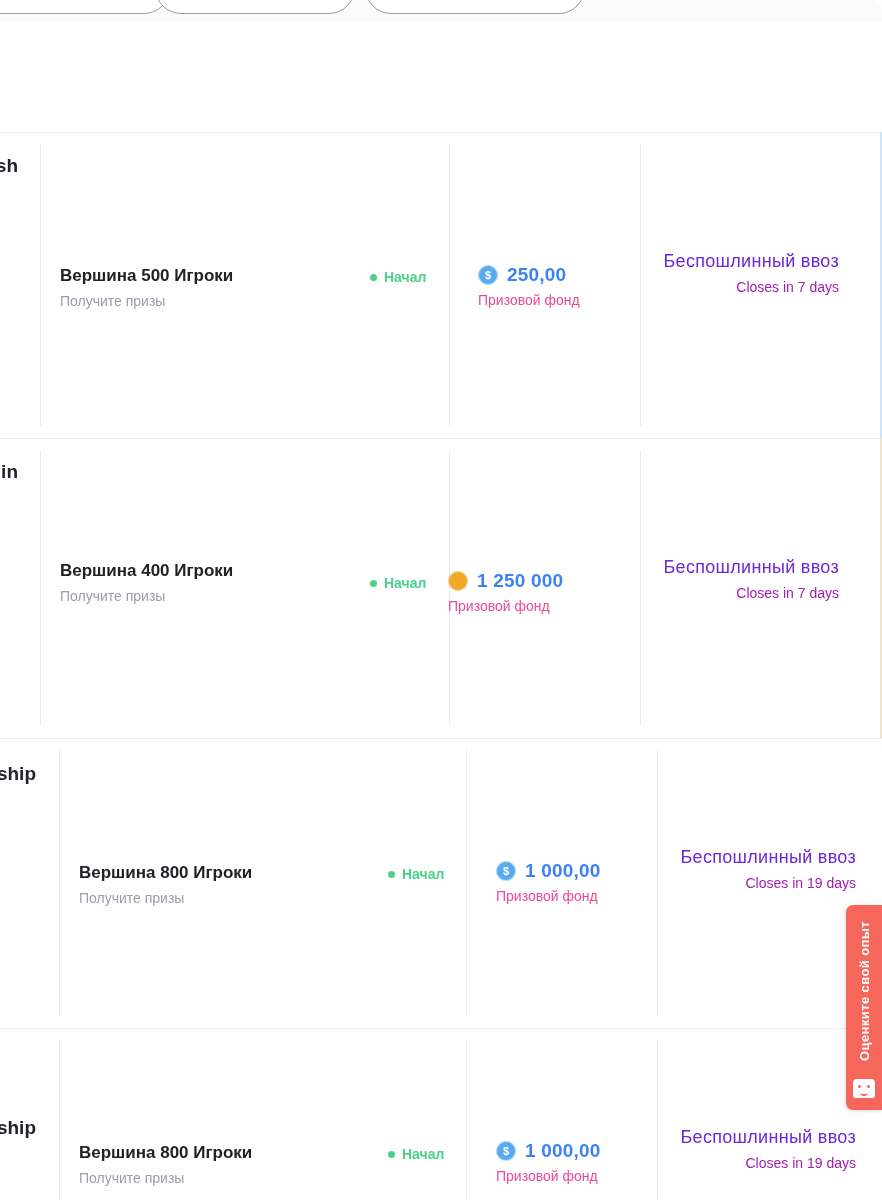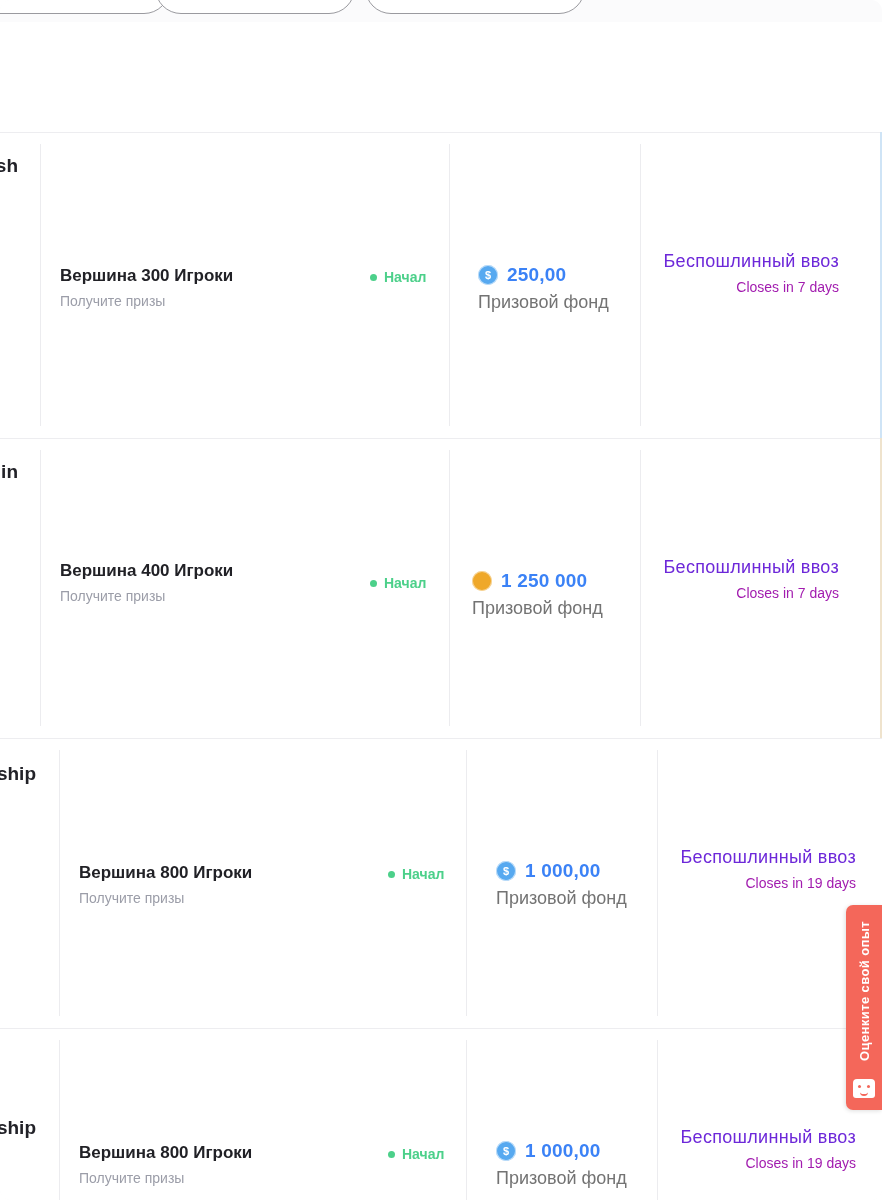--- a/index.html
+++ b/index.html
@@ -62,21 +62,21 @@
   .prizecol{position:absolute;}
   .prize-line{display:flex;align-items:center;gap:9px;white-space:nowrap;}
   .coin{
     width:20px;height:20px;border-radius:50%;flex:none;
     display:flex;align-items:center;justify-content:center;
     font-size:11px;font-weight:700;color:#ffffff;line-height:1;
   }
   .coin.usd{background:#57a9f0;box-shadow:0 0 0 1px rgba(255,255,255,.6) inset;}
   .coin.gold{background:#efa82a;box-shadow:0 0 0 1px rgba(255,255,255,.5) inset;}
   .prize-amount{font-size:19px;font-weight:700;color:#3b82f6;letter-spacing:.2px;}
-  .prize-label{font-size:18px;color:#737373;margin-top:6px;white-space:nowrap;}
+  .prize-label{font-size:14px;color:#ec4899;margin-top:6px;white-space:nowrap;}
 
   
   .shipcol{position:absolute;text-align:right;}
   .ship-title{
     font-size:18px;font-weight:400;color:#6d28d9;line-height:26px;
     letter-spacing:.3px;
   }
   .ship-note{font-size:14px;color:#a21caf;margin-top:5px;white-space:nowrap;}
 
   
@@ -127,21 +127,21 @@
     <div class="row" style="height:306px;">
       <div class="row-sep" style="top:0;"></div>
       <div class="edge" style="background:#cfe4f6;"></div>
       <div class="row-inner">
         <div class="leftcol">
           <div class="ltitle" style="top:22px;">sh</div>
 
         </div>
         <div class="vdiv" style="left:40px;"></div>
         <div class="maincol" style="left:60px;top:133px;">
-          <div class="m-title">Вершина 300 Игроки</div>
+          <div class="m-title">Вершина 500 Игроки</div>
           <div class="m-sub">Получите призы</div>
         </div>
         <div class="status" style="left:370px;top:137px;">
           <span class="dot"></span>
           <span class="status-label">Начал</span>
         </div>
         <div class="vdiv" style="left:449px;"></div>
         <div class="prizecol" style="left:478px;top:132px;">
           <div class="prize-line">
             <span class="coin usd">$</span>
@@ -168,21 +168,21 @@
         <div class="vdiv" style="left:40px;"></div>
         <div class="maincol" style="left:60px;top:122px;">
           <div class="m-title">Вершина 400 Игроки</div>
           <div class="m-sub">Получите призы</div>
         </div>
         <div class="status" style="left:370px;top:137px;">
           <span class="dot"></span>
           <span class="status-label">Начал</span>
         </div>
         <div class="vdiv" style="left:449px;"></div>
-        <div class="prizecol" style="left:448px;top:132px;margin-left:24px;">
+        <div class="prizecol" style="left:448px;top:132px;">
           <div class="prize-line">
             <span class="coin gold"></span>
             <span class="prize-amount">1 250 000</span>
           </div>
           <div class="prize-label">Призовой фонд</div>
         </div>
         <div class="vdiv" style="left:640px;"></div>
         <div class="shipcol" style="right:43px;top:116px;width:180px;">
           <div class="ship-title">Беспошлинный ввоз</div>
           <div class="ship-note">Closes in 7 days</div>

